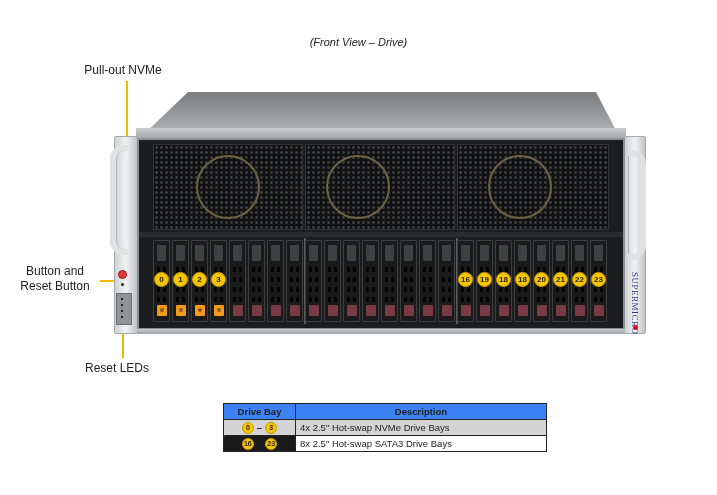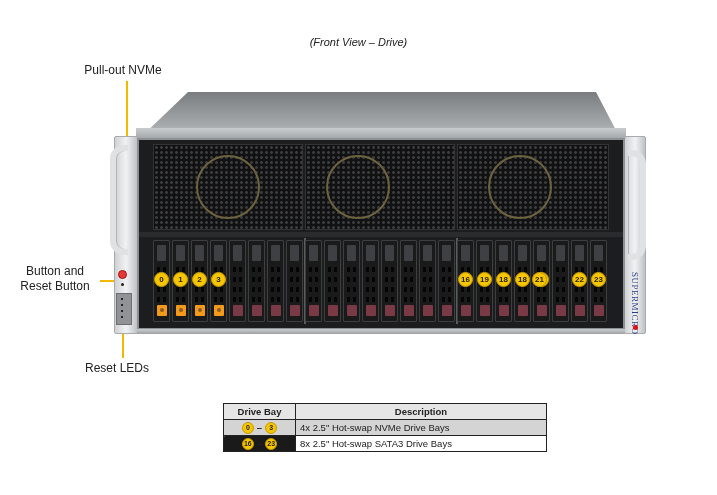--- a/index.html
+++ b/index.html
@@ -30,21 +30,21 @@
   .bottom-lip { left: 137px; top: 329px; width: 488px; height: 5px; background: linear-gradient(#c9cccf, #9da1a4); }
   .brand { font-family: "Liberation Serif", serif; color: #2c3f8c; font-size: 9px; writing-mode: vertical-rl; letter-spacing: 0.5px; }
   .brand-dot { width: 5px; height: 5px; border-radius: 50%; background: #d11; }
   .pwr { width: 9px; height: 9px; border-radius: 50%; background: #e23a3a; border: 1px solid #a11; }
   .led-panel { background: #8f9396; border: 1px solid #6b6f72; }
   .led { width: 2px; height: 2px; background: #222; }
 
   
   table.legend { position: absolute; left: 223px; top: 403px; width: 324px; border-collapse: collapse; font-size: 9.5px; }
   table.legend th, table.legend td { border: 1px solid #222; height: 16px; padding: 0 4px; }
-  table.legend th { font-weight: bold; text-align: center; background: #e5e5e5; }
+  table.legend th { font-weight: bold; text-align: center; background: #3b82f6; }
   table.legend td.bay { width: 70px; text-align: center; position: static; }
   table.legend tr.shade td { background: #d4d4d4; }
   .tb { display: inline-block; width: 12px; height: 12px; border-radius: 50%; background: #f7c600; border: 1px solid #c79a00; font-size: 7px; font-weight: bold; line-height: 10px; text-align: center; vertical-align: middle; }
   .dash { display: inline-block; margin: 0 3px; font-weight: bold; vertical-align: middle; }
 </style>
 </head>
 <body>
 
 <div class="abs title">(Front View – Drive)</div>
 
@@ -390,21 +390,21 @@
   <div id="badges">
       <div class="abs badge" style="left: 154px; top: 272px;">0</div>
       <div class="abs badge" style="left: 173px; top: 272px;">1</div>
       <div class="abs badge" style="left: 192px; top: 272px;">2</div>
       <div class="abs badge" style="left: 211px; top: 272px;">3</div>
       <div class="abs badge" style="left: 458px; top: 272px;">16</div>
       <div class="abs badge" style="left: 477px; top: 272px;">19</div>
       <div class="abs badge" style="left: 496px; top: 272px;">18</div>
       <div class="abs badge" style="left: 515px; top: 272px;">18</div>
       <div class="abs badge" style="left: 534px; top: 272px;">20</div>
-      <div class="abs badge" style="left: 532px; top: 272px; text-align: center;">21</div>
+      <div class="abs badge" style="left: 553px; top: 272px; text-align: center;">21</div>
       <div class="abs badge" style="left: 572px; top: 272px;">22</div>
       <div class="abs badge" style="left: 591px; top: 272px;">23</div>
     </div>
 </div>
 
 <table class="legend">
   <thead>
     <tr>
       <th style="width:72px;">Drive Bay</th>
       <th>Description</th>

